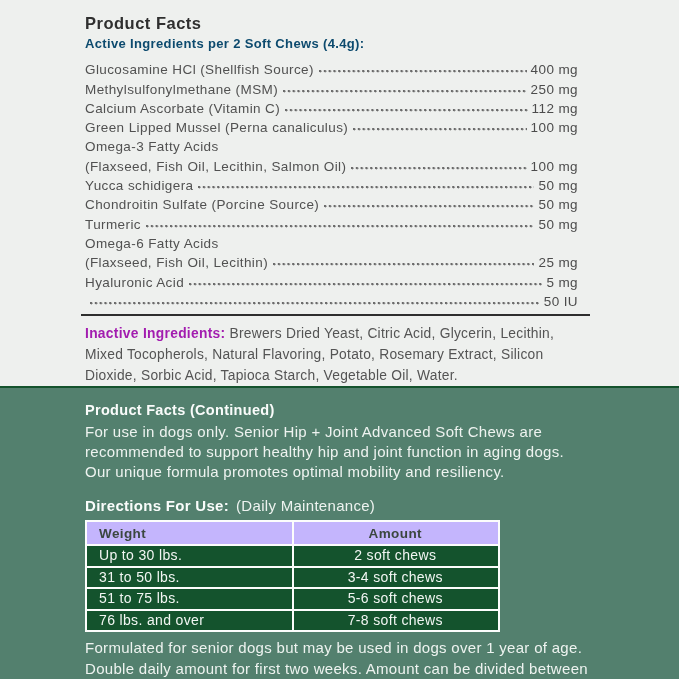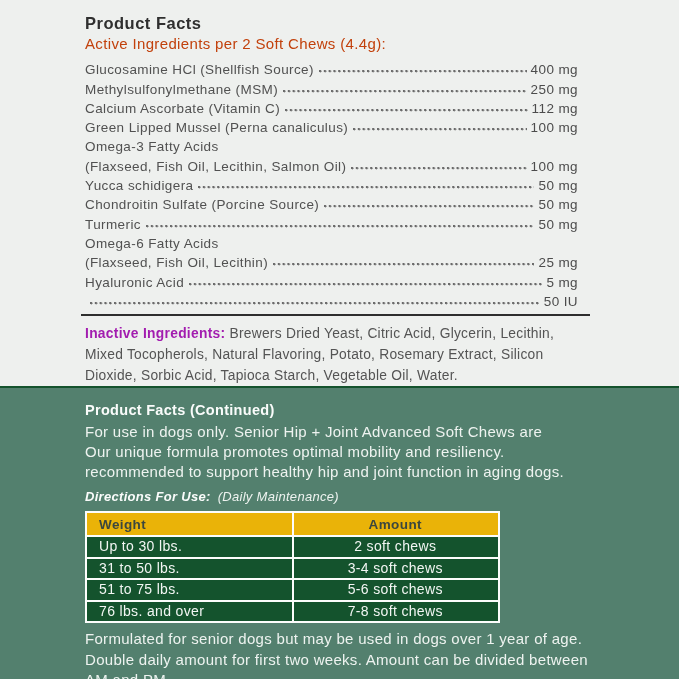--- a/index.html
+++ b/index.html
@@ -18,22 +18,22 @@
     padding: 10px 101px 12px 85px;
     color: #515151;
   }
   .top h1 {
     margin: 3px 0 1px 0;
     font-size: 16.5px; line-height: 20px;
     font-weight: bold; color: #2f2f2f; letter-spacing: 0.5px;
   }
   .top h2 {
     margin: 0 0 5px 0;
-    font-size: 15px; line-height: 19px;
-    font-weight: normal; color: #c2410c; letter-spacing: 0.35px;
+    font-size: 13px; line-height: 19px;
+    font-weight: bold; color: #0c4a6e; letter-spacing: 0.35px;
   }
   .ing-list { width: 100%; }
   .irow {
     display: flex; align-items: flex-end;
     height: 19.3px; font-size: 13.5px;
     color: #515151; letter-spacing: 0.4px;
   }
   .iname { white-space: nowrap; }
   .iamt { white-space: nowrap; color: #4c4c4c; }
   .leader {
@@ -69,38 +69,38 @@
   }
   .green h3 {
     margin: 0 0 3px 0;
     font-size: 14.5px; line-height: 18px;
     font-weight: bold; color: #fafcfb; letter-spacing: 0.3px;
   }
   .intro div {
     font-size: 15px; line-height: 20px; letter-spacing: 0.3px;
   }
   .directions {
-    margin-top: 6px;
-    font-size: 13px; line-height: 17px; letter-spacing: 0.3px; font-style: italic;
+    margin-top: 15px;
+    font-size: 15px; line-height: 17px; letter-spacing: 0.3px;
   }
   .directions b { color: #fafcfb; }
   .directions .note { margin-left: 7px; }
 
   table.dose {
     margin-top: 6px;
     width: 415px;
     border-collapse: separate;
     border-spacing: 2.5px;
     background: #fcfdfc;
   }
   table.dose th {
     height: 20px;
     font-size: 13.5px; font-weight: bold;
     color: #3b473f; letter-spacing: 0.4px;
-    background: #eab308;
+    background: #c4b5fd;
   }
   table.dose td {
     height: 17.5px;
     font-size: 14px; line-height: 17.5px;
     color: #f2f6f3; letter-spacing: 0.35px;
     background: #14532d;
   }
   table.dose .w { width: 50%; text-align: left; padding-left: 12px; }
   table.dose .a { width: 50%; text-align: center; padding-left: 0; }
 
@@ -186,22 +186,22 @@
     <div class="rule"></div>
 
     <p class="inactive"><b>Inactive Ingredients:</b><span>Brewers Dried Yeast, Citric Acid, Glycerin, Lecithin,</span><br><span>Mixed Tocopherols, Natural Flavoring, Potato, Rosemary Extract, Silicon</span><br><span>Dioxide, Sorbic Acid, Tapioca Starch, Vegetable Oil, Water.</span></p>
   </section>
 
   <section class="green">
     <h3>Product Facts (Continued)</h3>
 
     <div class="intro">
       <div>For use in dogs only. Senior Hip + Joint Advanced Soft Chews are</div>
+      <div>recommended to support healthy hip and joint function in aging dogs.</div>
       <div>Our unique formula promotes optimal mobility and resiliency.</div>
-      <div>recommended to support healthy hip and joint function in aging dogs.</div>
     </div>
 
     <div class="directions"><b>Directions For Use:</b><span class="note">(Daily Maintenance)</span></div>
 
     <table class="dose">
       <thead>
         <tr>
           <th class="w">Weight</th>
           <th class="a">Amount</th>
         </tr>

